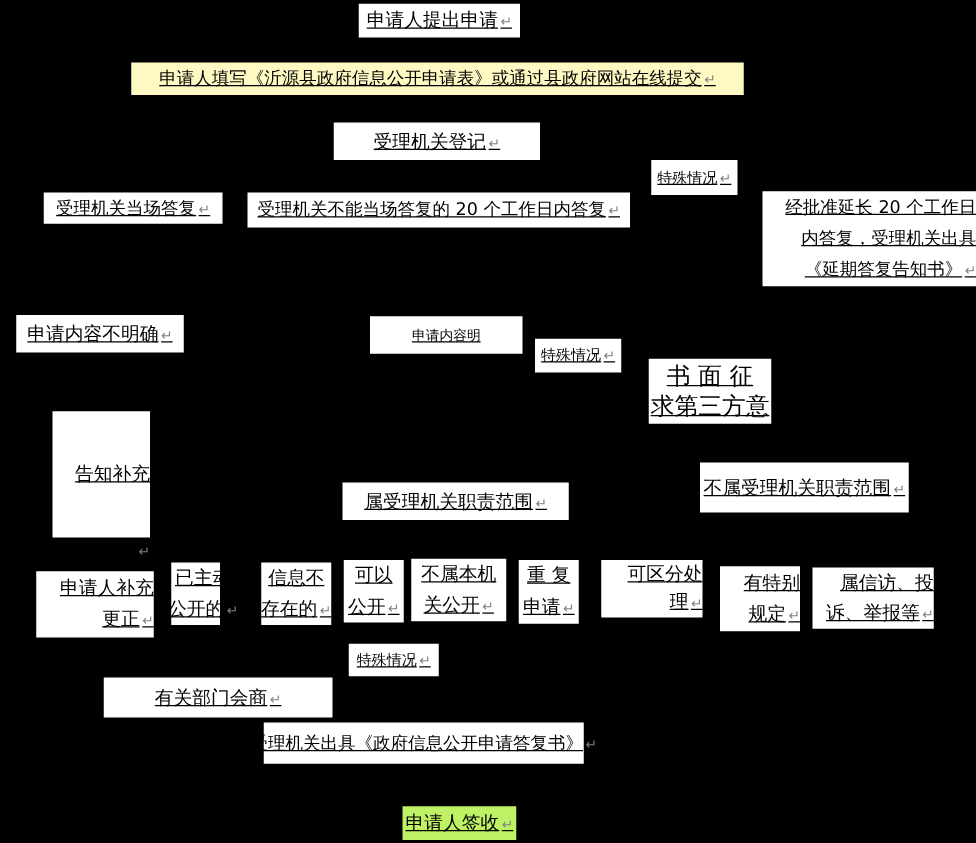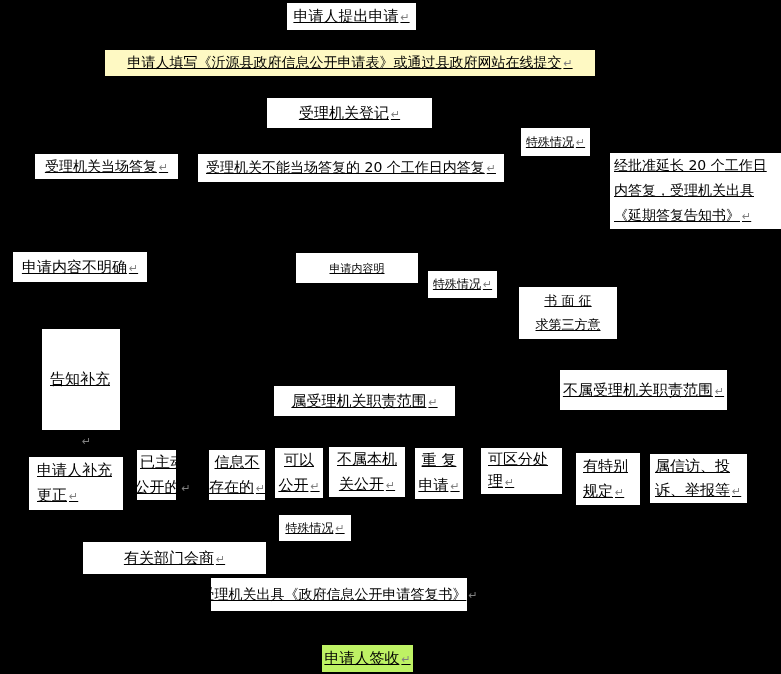--- a/index.html
+++ b/index.html
@@ -5,21 +5,21 @@
   html,body{margin:0;padding:0;background:#000;}
   #canvas{
     position:relative;width:781px;height:674px;background:#000;overflow:hidden;
     font-family:"DejaVu Sans","Liberation Sans",sans-serif;
   }
   .node{
     position:absolute;background:#ffffff;color:#000000;
     display:flex;flex-direction:column;justify-content:center;align-items:center;
     box-sizing:border-box;text-align:center;text-decoration:underline;
   }
-  .node.left{align-items:flex-start;text-align:left;}
+  .node.left{align-items:flex-end;text-align:left;}
   .ln{white-space:pre;}
   .mark{color:#808080;font-size:11px;margin-left:2px;}
   .tick{position:absolute;background:#000;}
 </style>
 </head>
 <body>
 
 <div id="canvas" style="background: rgb(0, 0, 0);">
   <div class="tick" id="connector-tick" style="left: 368px; top: 603px; width: 2px; height: 9px;"></div>
 <div class="node" style="left: 287px; top: 3px; width: 129px; height: 27px; font-size: 15px; background: rgb(255, 255, 255); color: rgb(0, 0, 0);">
@@ -47,21 +47,21 @@
     </div>
     <div class="node" style="left: 13px; top: 252px; width: 134px; height: 30px; font-size: 15px; background: rgb(255, 255, 255); color: rgb(0, 0, 0);">
       <div class="ln">申请内容不明确<span class="mark" style="color: rgb(128, 128, 128);">↵</span></div>
     </div>
     <div class="node" style="left: 296px; top: 253px; width: 122px; height: 30px; font-size: 11px; background: rgb(255, 255, 255); color: rgb(0, 0, 0);">
       <div class="ln">申请内容明</div>
     </div>
     <div class="node" style="left: 428px; top: 271px; width: 69px; height: 27px; font-size: 12px; background: rgb(255, 255, 255); color: rgb(0, 0, 0);">
       <div class="ln">特殊情况<span class="mark" style="color: rgb(128, 128, 128);">↵</span></div>
     </div>
-    <div class="node" style="left: 519px; top: 287px; width: 98px; height: 52px; font-size: 13px; background: rgb(255, 255, 255); color: rgb(0, 0, 0); line-height: 24px;">
+    <div class="node" style="left: 519px; top: 287px; width: 98px; height: 52px; font-size: 19px; background: rgb(255, 255, 255); color: rgb(0, 0, 0); line-height: 24px;">
       <div class="ln">书 面 征</div>
       <div class="ln">求第三方意</div>
     </div>
     <div class="node left" style="left: 42px; top: 329px; width: 78px; height: 101px; font-size: 15px; background: rgb(255, 255, 255); color: rgb(0, 0, 0); line-height: 33px; padding-left: 8px; gap: 28px;">
       <div class="ln">受理机关</div>
       <div class="ln">告知补充</div>
       <div class="ln">更正<span class="mark" style="color: rgb(128, 128, 128);">↵</span></div>
     </div>
     <div class="node" style="left: 274px; top: 386px; width: 181px; height: 30px; font-size: 15px; background: rgb(255, 255, 255); color: rgb(0, 0, 0);">
       <div class="ln">属受理机关职责范围<span class="mark" style="color: rgb(128, 128, 128);">↵</span></div>

